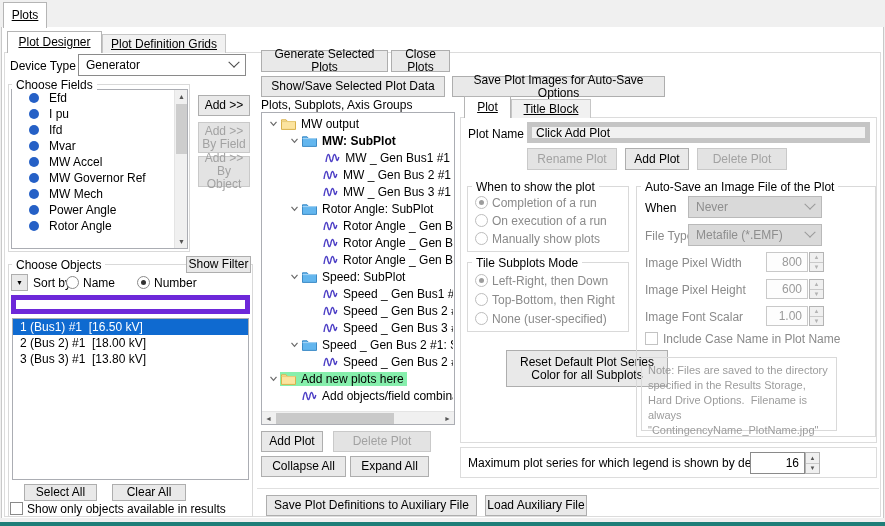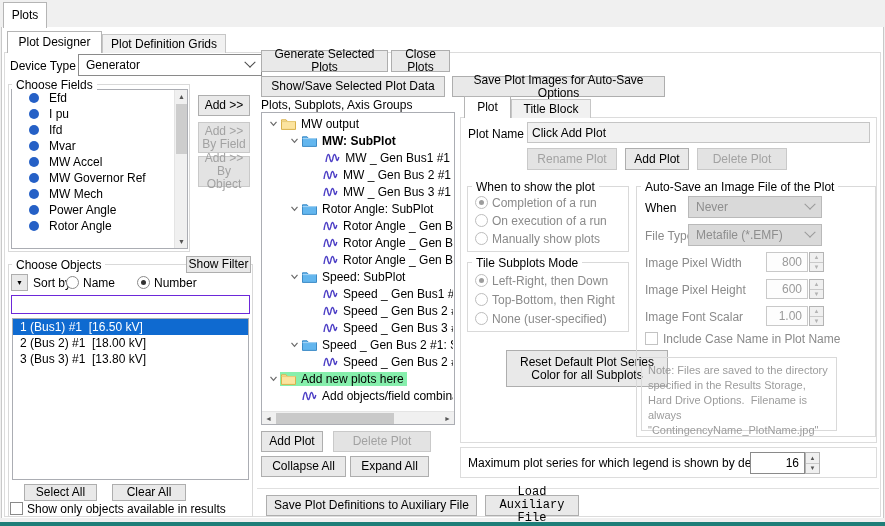--- a/index.html
+++ b/index.html
@@ -8,21 +8,21 @@
     position:relative; width:885px; height:526px;
     background:#f0f0f0; overflow:hidden;
     font-family:"Liberation Sans","DejaVu Sans",sans-serif;
     font-size:12px; color:#000;
   }
   .rect { position:absolute; background:#fff; }
   .lbl { position:absolute; white-space:nowrap; }
   .gray { color:#8a8a8a; }
 
   
-  .tab { position:absolute; background:#fff; border:1px solid #b5b5b5; border-bottom:none; text-align:center; z-index:3; }
+  .tab { position:absolute; background:#fff; border:1px solid #b5b5b5; border-bottom:none; text-align:center; z-index:3;text-decoration:underline; }
   .tab.unsel { background:#f1f1f1; border-color:#c6c6c6; z-index:1; }
 
   
   .main-panel { position:absolute; left:1px; top:27px; width:883px; height:491px; background:#fff; border-left:1px solid #c9c9c9; border-right:1px solid #c9c9c9; }
   .tab-page { position:absolute; left:4px; top:52px; width:877px; height:465px; background:#fff; border:1px solid #dcdcdc; }
 
   
   .btn { position:absolute; background:#e9e9e9; border:1px solid #aeaeae; display:flex; align-items:center; justify-content:center; text-align:center; font-size:12px; line-height:13px; cursor:default; }
   .btn.disabled { background:#e3e3e3; border-color:#c9c9c9; color:#a2a2a2; }
 
@@ -70,41 +70,41 @@
   .hscroll .thumb { position:absolute; top:1px; height:11px; background:#c9c9c9; }
 
   
   .spinval { position:absolute; background:#fff; border:1px solid #8a8a8a; display:flex; align-items:center; justify-content:flex-end; padding:0 5px; }
   .spinval.dis { border-color:#c9c9c9; color:#9a9a9a; background:#fdfdfd; }
   .spinner { position:absolute; border:1px solid #b4b4b4; background:#f0f0f0; display:flex; flex-direction:column; }
   .spinner div { flex:1; display:flex; align-items:center; justify-content:center; font-size:6px; color:#555; }
   .spinner div:first-child { border-bottom:1px solid #c9c9c9; }
   .spinner.dis div { color:#b3b3b3; }
 
-  input.txt { position:absolute; border:1px solid #6d28d9; font-family:inherit; font-size:12px; padding:0 4px; background:#fff; }
+  input.txt { position:absolute; border:5px solid #6d28d9; font-family:inherit; font-size:12px; padding:0 4px; background:#fff; }
   input.txt.flat { background:#f1f1f1; border-color:#c5c5c5; }
 
   .note-box { position:absolute; border:1px solid #d9d9d9; color:#9c9c9c; font-size:11px; line-height:15px; padding:5px 6px; white-space:pre-wrap; }
   .sep { position:absolute; background:#e0e0e0; }
   .teal-bar { position:absolute; left:0; bottom:0; width:885px; height:4px; background:#1e7e78; }
 </style>
 </head>
 <body>
 
 <div class="page">
 
   <div class="tab" style="left:3px;top:2px;width:44px;height:26px;line-height:24px;">Plots</div>
   <div class="main-panel"></div>
 
   <div class="tab" style="left:7px;top:31px;width:95px;height:22px;line-height:21px;">Plot Designer</div>
   <div class="tab unsel" style="left:102px;top:34px;width:124px;height:19px;line-height:18px;">Plot Definition Grids</div>
   <div class="tab-page"></div>
 
   <div class="lbl" style="left:10px;top:59px;">Device Type</div>
-  <div class="combo" style="left:78px;top:54px;width:184px;height:22px;align-items:center;">
+  <div class="combo" style="left:78px;top:54px;width:168px;height:22px;align-items:center;">
     <span>Generator</span>
     <span class="chev"></span>
   </div>
 
   <div class="group" style="left:8px;top:84px;width:182px;height:168px;"></div>
   <div class="gtitle" style="left:12px;top:78px;">Choose Fields</div>
   <div class="list" style="left:11px;top:89px;width:177px;height:160px;">
     <div class="vscroll">
       <div class="arr" style="top:0;">▲</div>
       <div class="thumb" style="top:14px;height:50px;"></div>
@@ -482,16 +482,16 @@
   <div class="rect" style="left:460px;top:447px;width:417px;height:31px;border:1px solid #dcdcdc;"></div>
   <div class="lbl" style="left:468px;top:456px;">Maximum plot series for which legend is shown by default</div>
   <div class="spinval" style="left:750px;top:452px;width:55px;height:22px;">16</div>
   <div class="spinner" style="left:805px;top:452px;width:15px;height:22px;">
       <div>▲</div>
       <div>▼</div>
     </div>
 
   <div class="sep" style="left:257px;top:488px;width:622px;height:1px;"></div>
   <div class="btn" style="left:266px;top:495px;width:211px;height:21px;">Save Plot Definitions to Auxiliary File</div>
-  <div class="btn" style="left:485px;top:495px;width:94px;height:21px;font-family:Liberation Mono, monospace;">Load Auxiliary File</div>
+  <div class="btn" style="left:485px;top:495px;width:102px;height:21px;">Load Auxiliary File</div>
 
   <div class="teal-bar" style="background: rgb(30, 126, 120);"></div>
 </div>
 
 </body></html>

